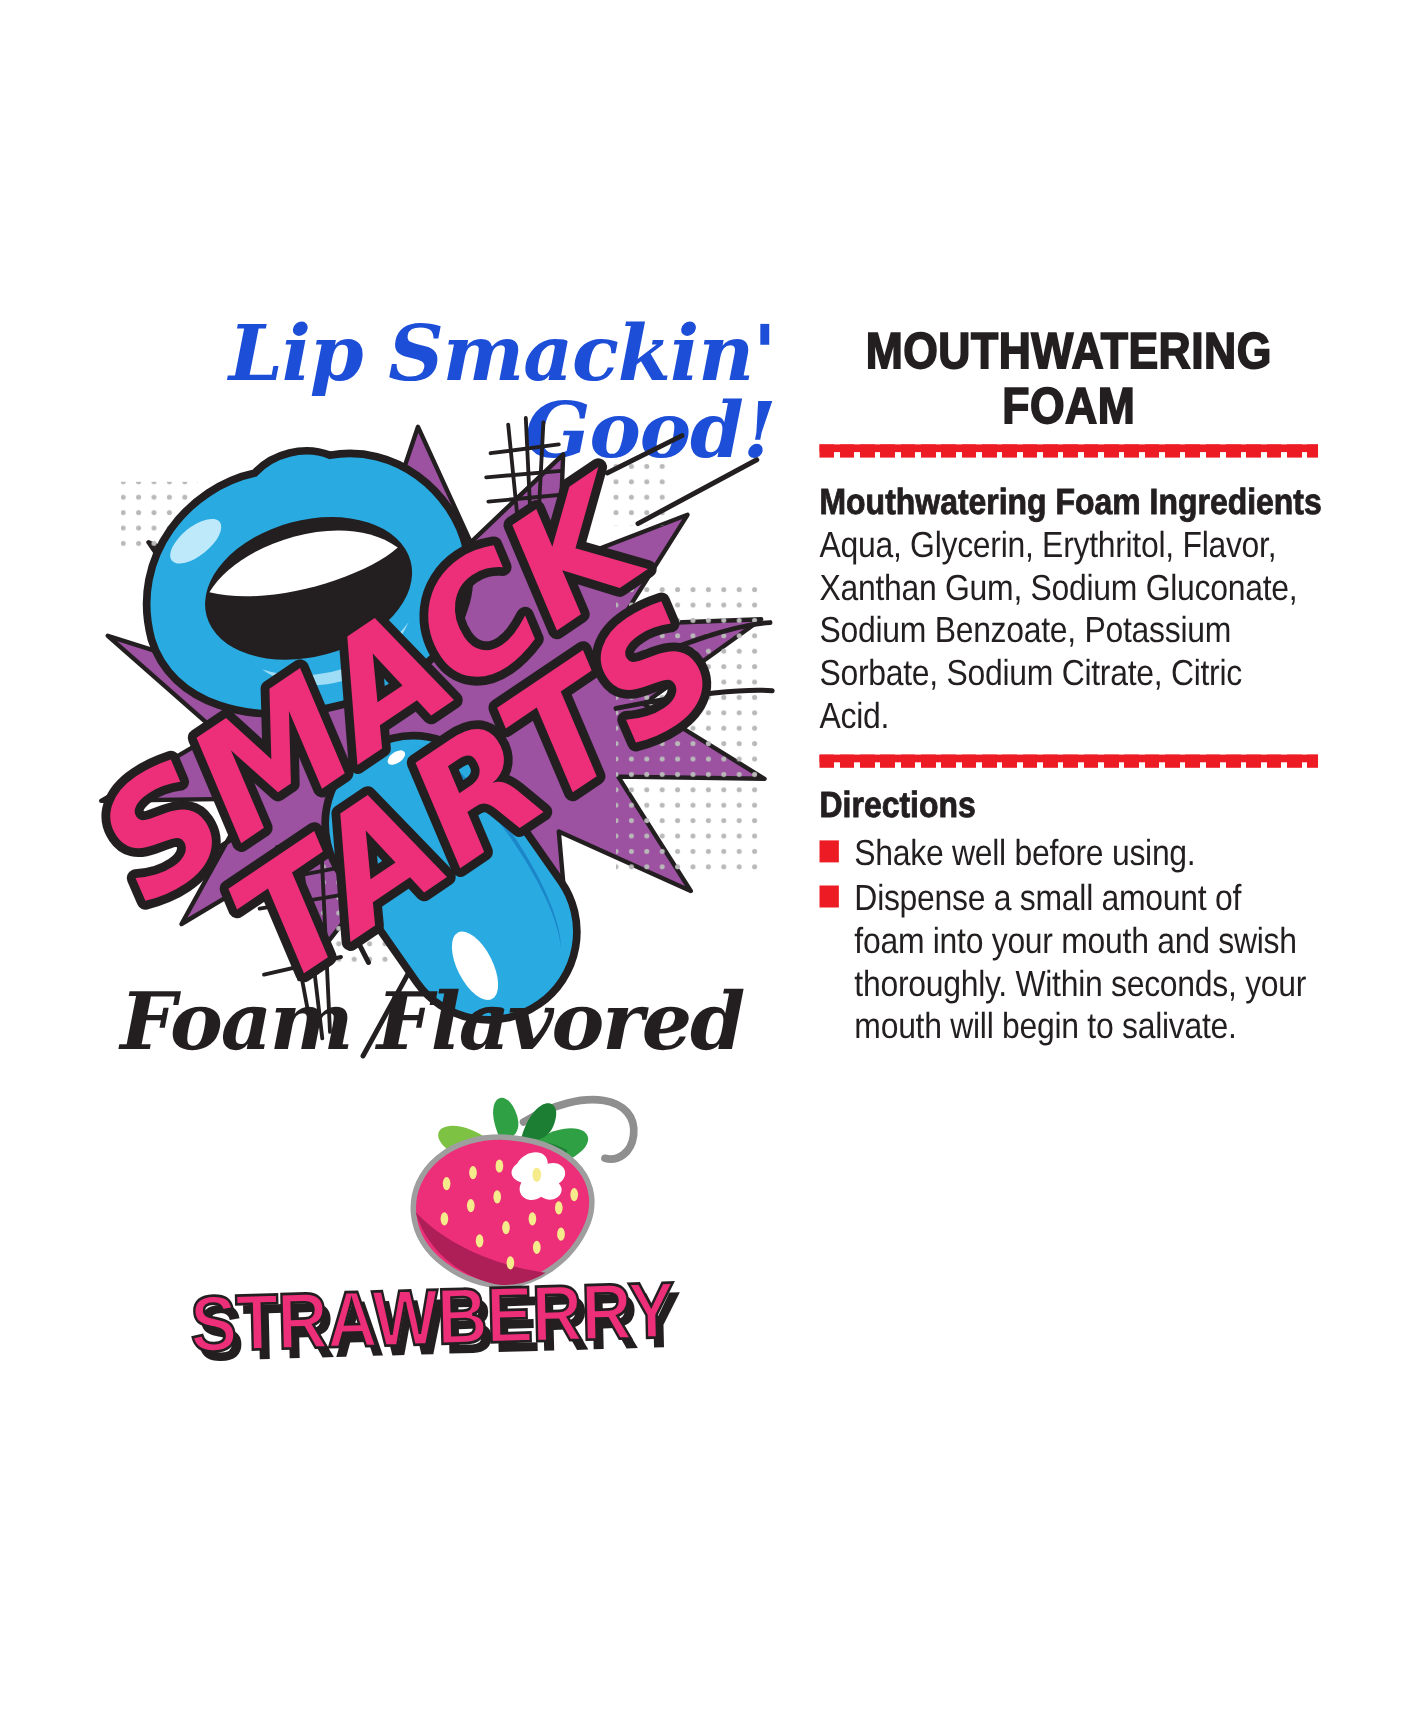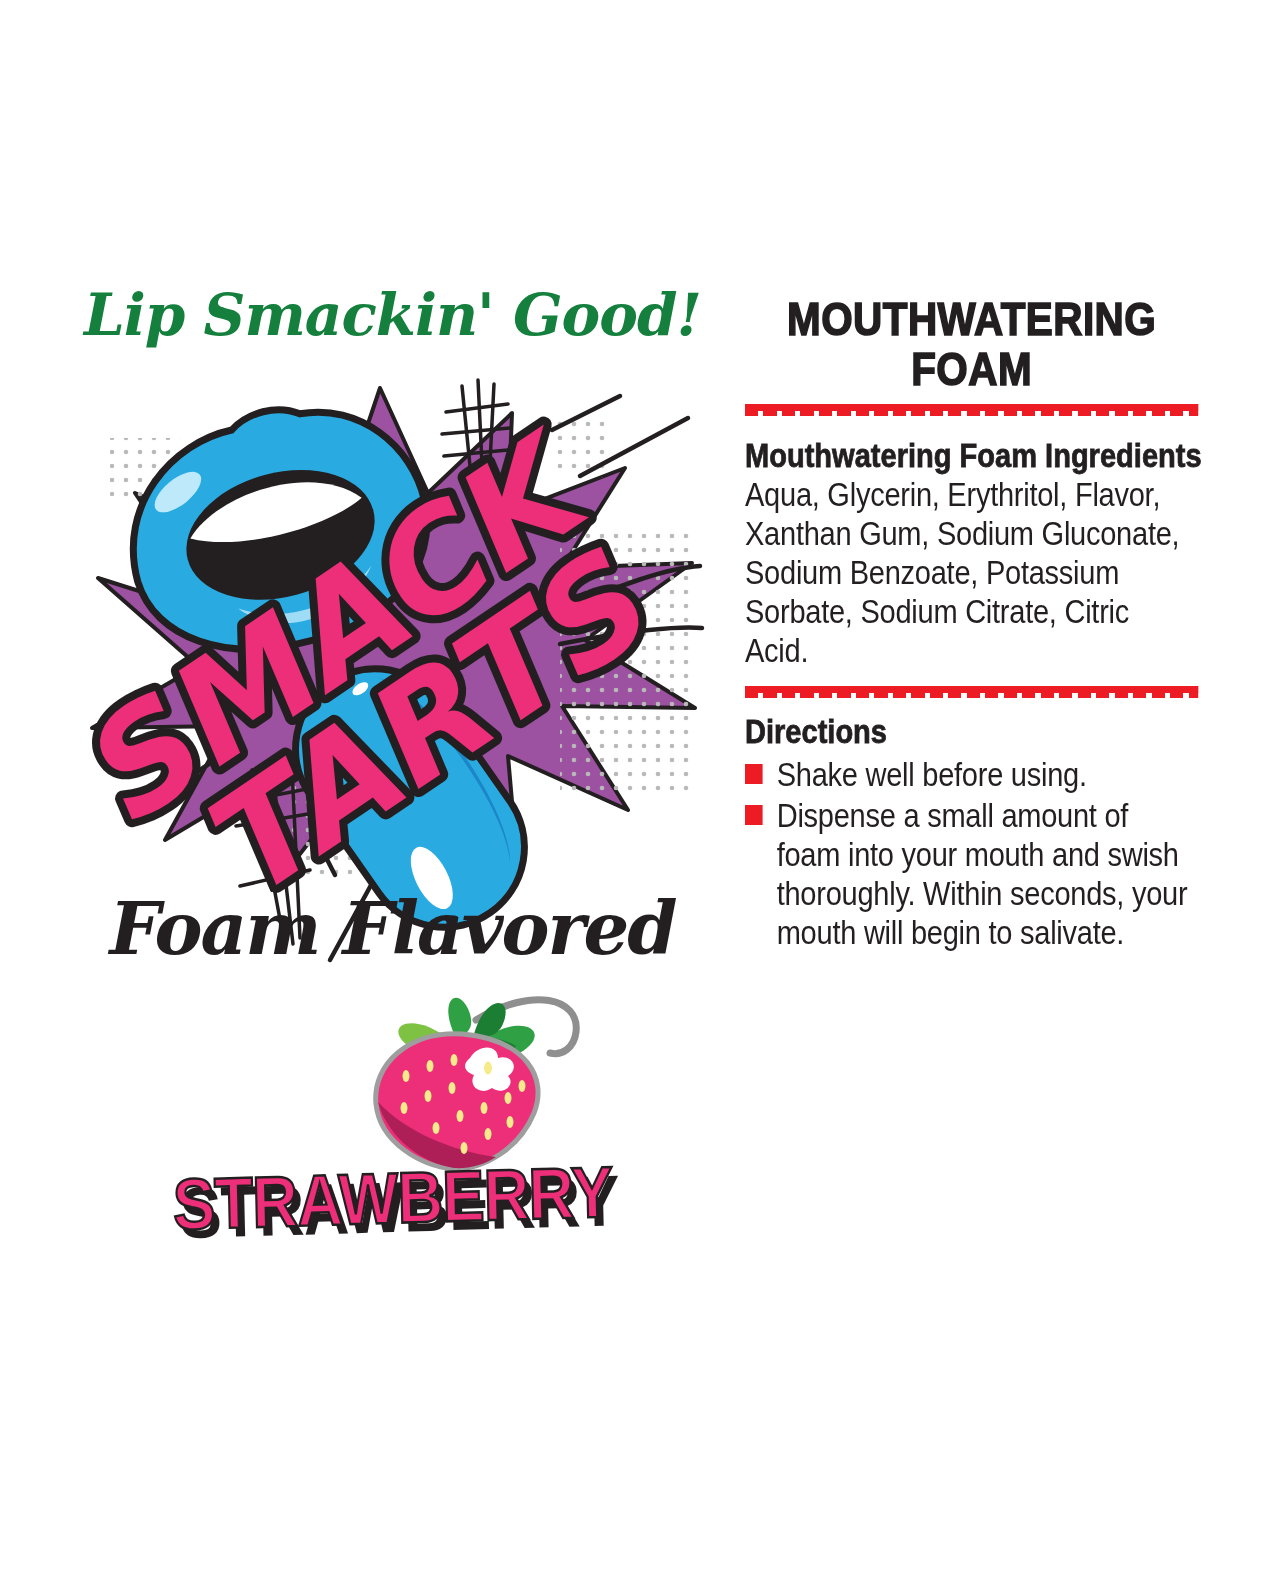--- a/index.html
+++ b/index.html
@@ -3,23 +3,23 @@
 <meta charset="utf-8">
 <style>
   html,body{margin:0;padding:0;background:#ffffff;}
   .page{
     position:relative; width:1275px; height:1575px; background:#ffffff;
     font-family:"Liberation Sans", sans-serif; color:#231f20; overflow:hidden;
   }
   
   .tagline{
     position:absolute; left:80px; top:286px; width:625px;
-    text-align:center; font-family:"DejaVu Serif", serif;
-    font-style:italic; font-weight:bold; font-size:58px; line-height:1.0;
-    letter-spacing:-1px; color:#15803d;
+    text-align:right; font-family:"DejaVu Serif", serif;
+    font-style:italic; font-weight:bold; font-size:70px; line-height:1.0;
+    letter-spacing:-1px; color:#1d4ed8;
   }
   .logo-svg{position:absolute; left:80px; top:378px; width:625px; height:590px;}
   .flavor-script{
     position:absolute; left:80px; top:893px; width:625px;
     text-align:center; font-family:"DejaVu Serif", serif;
     font-style:italic; font-weight:bold; font-size:72px; line-height:1.0;
     letter-spacing:-2px; color:#231f20;
   }
   .strawberry-svg{position:absolute; left:318px; top:980px; width:292px; height:198px;}
   .flavor-name-wrap{

